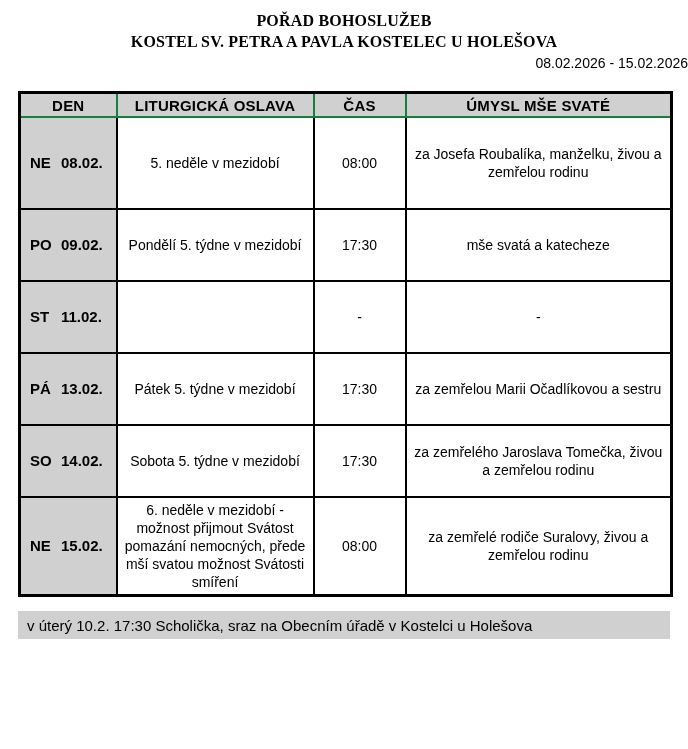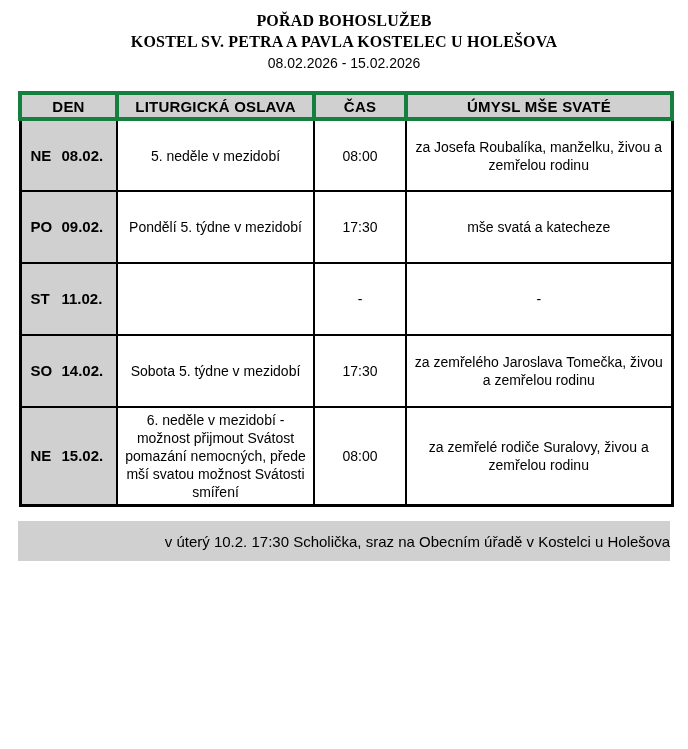--- a/index.html
+++ b/index.html
@@ -19,73 +19,73 @@
   .title, .subtitle {
     font-size: 16px;
     font-weight: bold;
     line-height: 21px;
     letter-spacing: 0.2px;
     font-family: Liberation Serif, serif;
   }
   .date-range {
     font-size: 14px;
     line-height: 22px;
+    text-align: right;
   }
   table.schedule {
     border-collapse: collapse;
     table-layout: fixed;
     width: 652px;
     margin: 17px 0 0 18px;
     border: 3px solid #000;
   }
   col.col-day        { width: 97px;  }
   col.col-celebration{ width: 197px; }
   col.col-time       { width: 92px;  }
   col.col-intention  { width: 266px; }
   th {
     background: #d0d0d0;
-    border: 4px solid #15803d;
+    border: 2px solid #15803d;
     font-size: 15px;
     font-weight: bold;
     height: 20px;
     padding: 1px 2px;
     letter-spacing: 0.2px;
   }
   td {
     border: 2px solid #000;
     font-size: 14px;
     text-align: center;
     vertical-align: middle;
     padding: 3px 6px;
     line-height: 18px;
   }
   tbody tr { height: 72px; }
-  tbody tr:first-child { height: 72px; }
+  tbody tr:first-child { height: 92px; }
   td.day-cell {
     background: #d0d0d0;
     font-weight: bold;
     font-size: 15px;
     text-align: left;
     padding-left: 9px;
   }
   .day-abbr {
     display: inline-block;
     min-width: 31px;
   }
   .footer-note {
     width: 652px;
-    height: 40px;
+    height: 28px;
     margin: 14px 0 0 18px;
     background: #d0d0d0;
     box-sizing: border-box;
     display: flex;
     align-items: center;
     padding-left: 9px;
     font-size: 15px;
-    justify-content: flex-end;
   }
 </style>
 </head>
 <body>
 
 <div class="doc-header">
   <div class="title">POŘAD BOHOSLUŽEB</div>
   <div class="subtitle">KOSTEL SV. PETRA A PAVLA KOSTELEC U HOLEŠOVA</div>
   <div class="date-range">08.02.2026 - 15.02.2026</div>
 </div>
@@ -122,20 +122,26 @@
 
 
   <tr>
     <td class="day-cell"><span class="day-abbr">ST</span><span class="day-date">11.02.</span></td>
     <td class="celebration-cell"></td>
     <td class="time-cell">-</td>
     <td class="intention-cell">-</td>
   </tr>
 
 
+  <tr>
+    <td class="day-cell"><span class="day-abbr">PÁ</span><span class="day-date">13.02.</span></td>
+    <td class="celebration-cell">Pátek 5. týdne v mezidobí</td>
+    <td class="time-cell">17:30</td>
+    <td class="intention-cell">za zemřelou Marii Očadlíkovou a sestru</td>
+  </tr>
 
   <tr>
     <td class="day-cell"><span class="day-abbr">SO</span><span class="day-date">14.02.</span></td>
     <td class="celebration-cell">Sobota 5. týdne v mezidobí</td>
     <td class="time-cell">17:30</td>
     <td class="intention-cell">za zemřelého Jaroslava Tomečka, živou a zemřelou rodinu</td>
   </tr>
 
   <tr>
     <td class="day-cell"><span class="day-abbr">NE</span><span class="day-date">15.02.</span></td>

